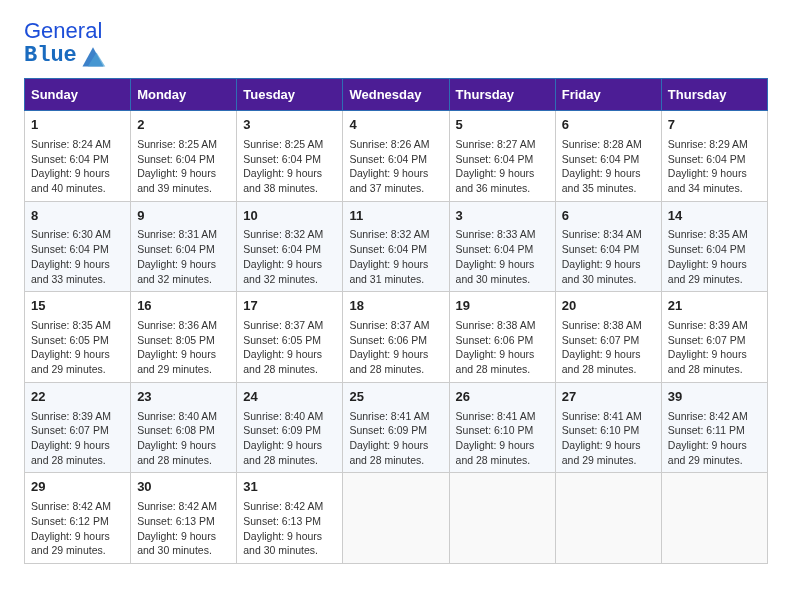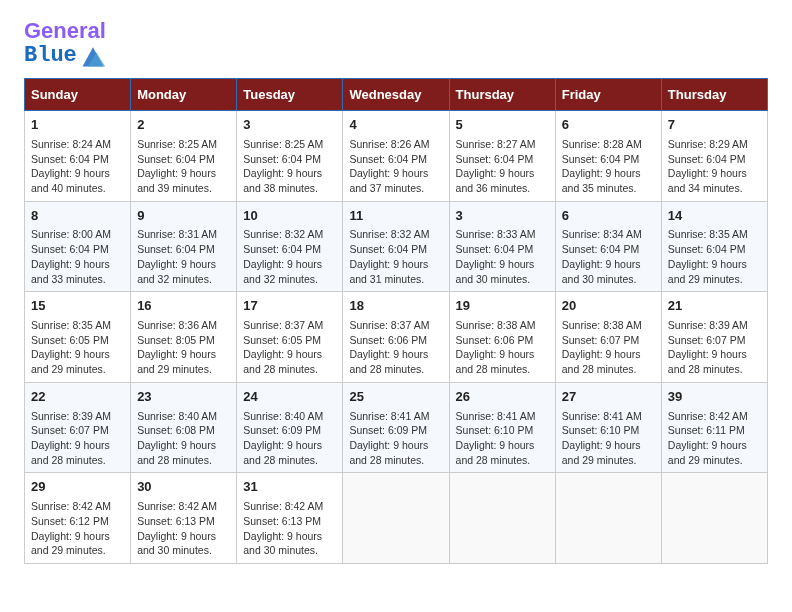--- a/index.html
+++ b/index.html
@@ -40,21 +40,21 @@
       color: #333;
       margin-top: 2px;
     }
     .calendar-table {
       width: 100%;
       border-collapse: collapse;
       margin-top: 8px;
       font-size: 11px;
     }
     .calendar-table thead tr th {
-      background-color: #7f1d1d;
+      background-color: #4c1d95;
       color: #fff;
       font-size: 13px;
       font-weight: bold;
       padding: 8px 6px;
       border: 1px solid #2e6db4;
       text-align: left;
     }
     .calendar-table tbody tr td {
       border: 1px solid #ccc;
       padding: 5px 6px;
@@ -84,21 +84,21 @@
       background: #f9f9f9 !important;
     }
   </style>
 </head>
 <body>
 
 <div>
   <div class="header-top">
     <div class="logo">
       <div style="display:flex;flex-direction:column;line-height:1;">
-        <span style="font-size:22px;font-weight:bold;color:#8b5cf6;">General</span>
+        <span style="font-size:22px;font-weight:normal;color:#1d4ed8;">General</span>
         <div style="display:flex;align-items:center;font-family:Liberation Mono, monospace;">
           <span style="font-size:22px;font-weight:bold;color:#1a6bbf;">Blue</span>
           <svg class="logo-icon" viewBox="0 0 32 32" width="28" height="28">
             <polygon points="4,28 16,6 28,28" fill="#1a6bbf" opacity="0.85"></polygon>
             <polygon points="10,28 20,12 30,28" fill="#4a9fd4" opacity="0.7"></polygon>
           </svg>
         </div>
       </div>
     </div>
     <div class="title-block">
@@ -167,21 +167,21 @@
             <span class="day-num">7</span>
             <div class="day-info" style="white-space: pre-line;">Sunrise: 8:29 AM
 Sunset: 6:04 PM
 Daylight: 9 hours
 and 34 minutes.</div>
           </td>
         </tr>
         <tr>
           <td>
             <span class="day-num">8</span>
-            <div class="day-info" style="white-space: pre-line;">Sunrise: 8:00 AM
+            <div class="day-info" style="white-space: pre-line;">Sunrise: 6:30 AM
 Sunset: 6:04 PM
 Daylight: 9 hours
 and 33 minutes.</div>
           </td>
           <td>
             <span class="day-num">9</span>
             <div class="day-info" style="white-space: pre-line;">Sunrise: 8:31 AM
 Sunset: 6:04 PM
 Daylight: 9 hours
 and 32 minutes.</div>

